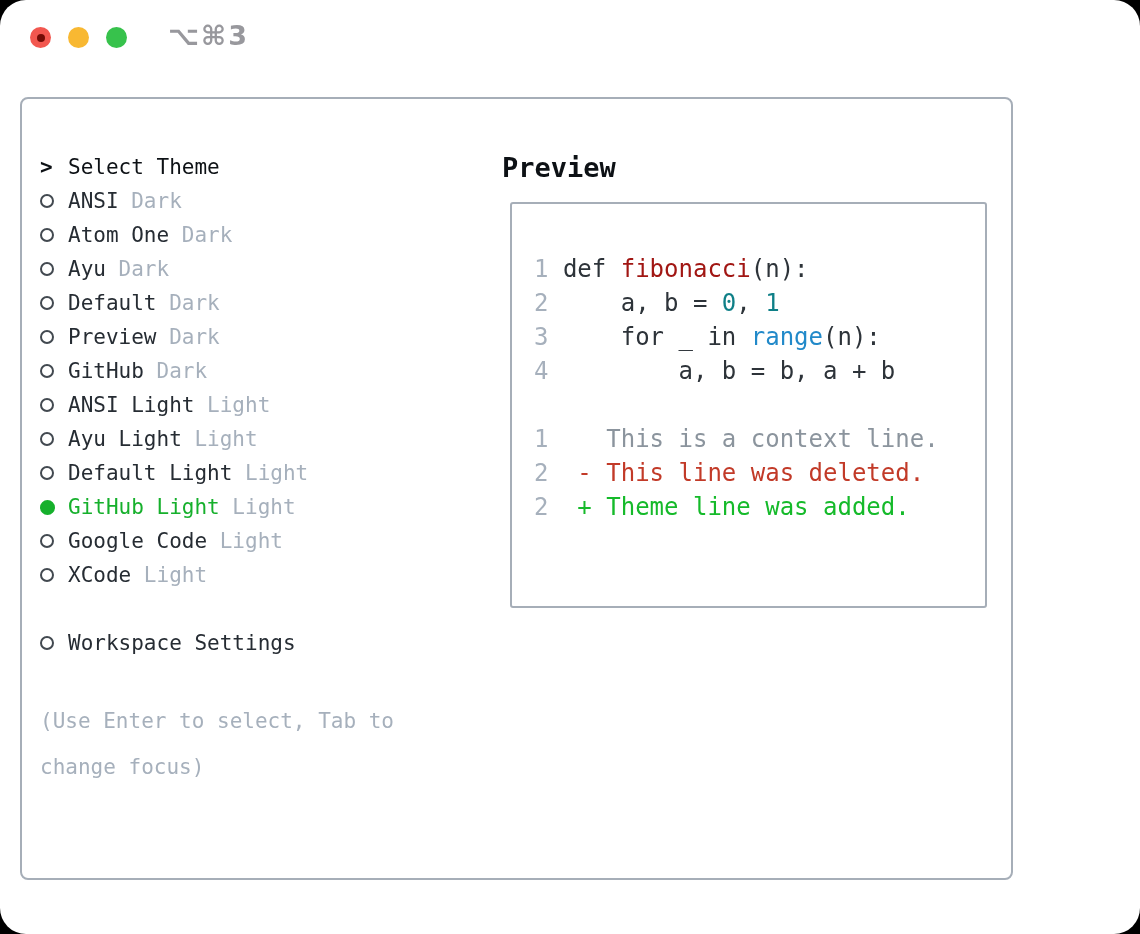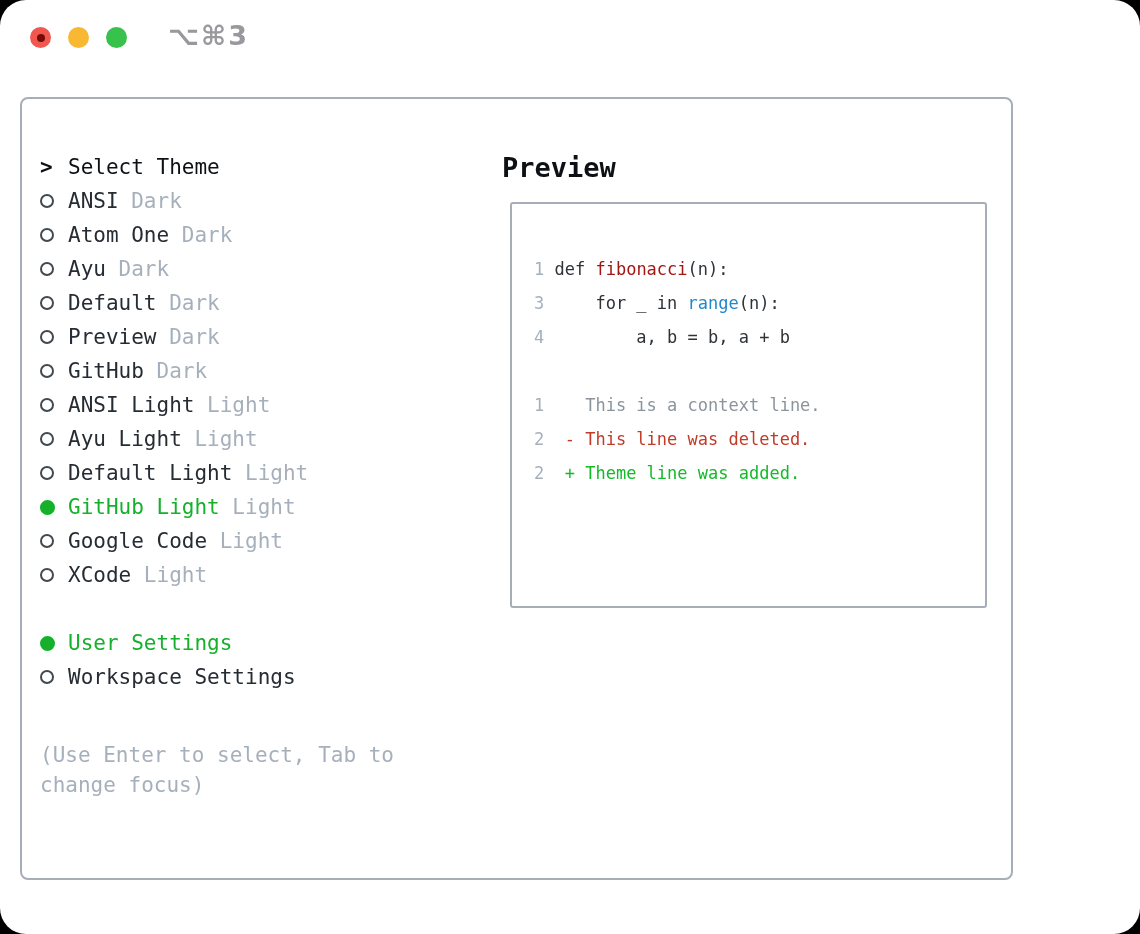--- a/index.html
+++ b/index.html
@@ -29,27 +29,27 @@
   .row.spacer{height:34px;}
   .prefix{width:28px;display:inline-flex;align-items:center;flex:none;}
   .pointer{font-weight:bold;color:var(--ink-strong);}
   .hdr{font-weight:normal;color:var(--ink-strong);}
   .subhdr{color:#14181d;}
   .radio{width:14px;height:14px;border:2px solid #424950;border-radius:50%;}
   .radio.selected{width:15px;height:15px;background:var(--accent);border-color:var(--accent);}
   .item-name{color:var(--ink);}
   .item-name.selected{color:var(--accent);}
   .item-variant{color:var(--muted);}
-  .hint{margin-top:12px;width:400px;line-height:30px;color:var(--muted);}
+  .hint{margin-top:4px;width:400px;line-height:46px;color:var(--muted);}
   
   .preview-hdr{position:absolute;left:480px;top:51px;height:34px;display:flex;align-items:center;
     font-size:27px;font-weight:bold;color:var(--ink-strong);}
   .preview-box{position:absolute;left:488px;top:103px;width:477px;height:406px;
     border:2px solid var(--border);border-radius:3px;background:#fff;overflow:hidden;}
-  .code{padding:48px 0 0 22px;font-size:17px;}
+  .code{padding:48px 0 0 22px;font-size:24px;}
   .code-line{height:34px;line-height:34px;white-space:pre;}
   .tok-ln{color:var(--muted);}
   .tok-pl{color:#2d3339;}
   .tok-fn{color:var(--fn);}
   .tok-nm{color:var(--num);}
   .tok-bl{color:var(--builtin);}
   .tok-ctx{color:var(--ctx);}
   .tok-del{color:var(--del);margin-top:46px;}
   .tok-add{color:var(--add);}
 </style>
@@ -89,34 +89,34 @@
           <div class="row"><span class="prefix"><span class="radio"></span></span><span class="item-name">Default Light</span><span class="item-variant"> Light</span></div>
           <div class="row"><span class="prefix"><span class="radio selected"></span></span><span class="item-name selected">GitHub Light</span><span class="item-variant"> Light</span></div>
           <div class="row"><span class="prefix"><span class="radio"></span></span><span class="item-name">Google Code</span><span class="item-variant"> Light</span></div>
           <div class="row"><span class="prefix"><span class="radio"></span></span><span class="item-name">XCode</span><span class="item-variant"> Light</span></div>
         </div>
 
       <div class="row spacer"></div>
 
 
       <div id="apply-list">
-          <div class="row"><span class="prefix"><span class="radio selected"></span></span><span class="item-name selected">User Settings</span></div>
           <div class="row"><span class="prefix"><span class="radio"></span></span><span class="item-name">Workspace Settings</span></div>
         </div>
 
       <div class="row spacer"></div>
 
       <div class="hint">(Use Enter to select, Tab to change focus)</div>
     </div>
 
     <div class="preview-hdr">Preview</div>
 
     <div class="preview-box">
       <div class="code" id="code">
           <div class="code-line"><span class="tok-ln">1</span><span class="tok-pl"> def </span><span class="tok-fn">fibonacci</span><span class="tok-pl">(n):</span></div>
+          <div class="code-line"><span class="tok-ln">2</span><span class="tok-pl">     a, b = </span><span class="tok-nm">0</span><span class="tok-pl">, </span><span class="tok-nm">1</span></div>
           <div class="code-line"><span class="tok-ln">3</span><span class="tok-pl">     for _ in </span><span class="tok-bl">range</span><span class="tok-pl">(n):</span></div>
           <div class="code-line"><span class="tok-ln">4</span><span class="tok-pl">         a, b = b, a + b</span></div>
           <div class="code-line"></div>
           <div class="code-line"><span class="tok-ln">1</span><span class="tok-ctx">    This is a context line.</span></div>
           <div class="code-line"><span class="tok-ln">2</span><span class="tok-del">  - This line was deleted.</span></div>
           <div class="code-line"><span class="tok-ln">2</span><span class="tok-add">  + Theme line was added.</span></div>
         </div>
     </div>
 
   </div>

